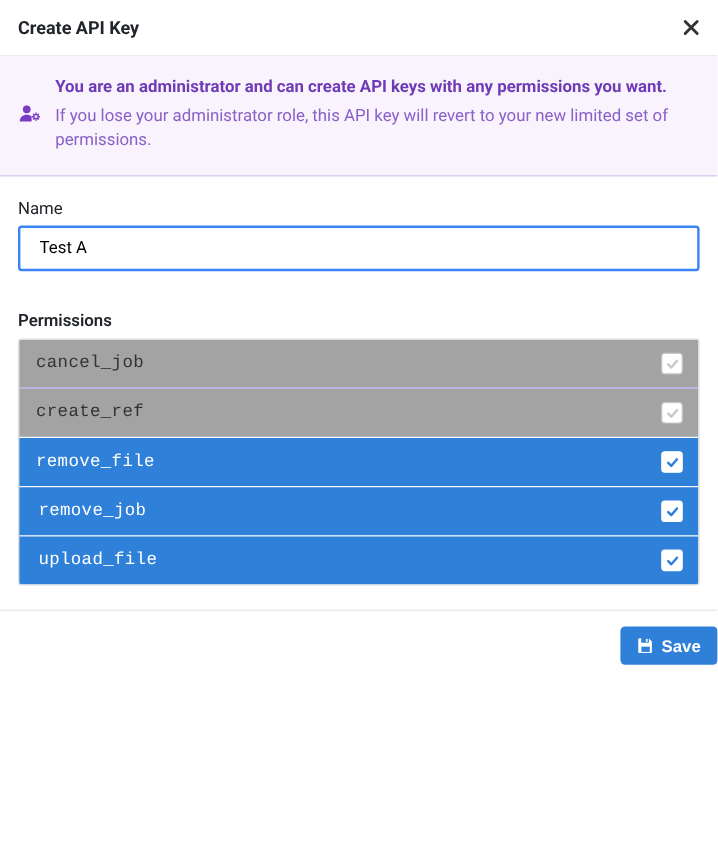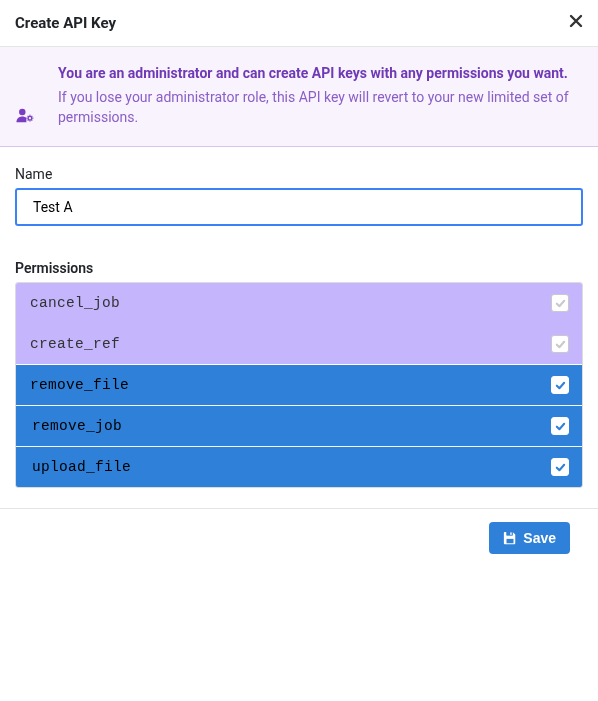--- a/index.html
+++ b/index.html
@@ -5,20 +5,21 @@
   * { box-sizing: border-box; margin: 0; padding: 0; }
   body {
     font-family: -apple-system, BlinkMacSystemFont, "Segoe UI", Roboto, "Helvetica Neue", Arial, sans-serif;
     background: #fff;
     width: 598px;
     color: #212529;
   }
   .header {
     display: flex;
     justify-content: space-between;
+    align-items: center;
     padding: 14px 15px 14px 15px;
   }
   .header h2 {
     font-size: 15px;
     font-weight: 700;
   }
   .close-icon {
     cursor: pointer;
     width: 14px; height: 14px;
     position: relative;
@@ -26,22 +27,22 @@
   .close-icon svg { display: block; }
   .divider {
     border: 0;
     border-top: 1px solid #e5e5e5;
   }
   .alert {
     background: #f8f3fc;
     border-bottom: 1px solid #d9c4eb;
     padding: 17px 16px 19px 16px;
     display: flex;
-    gap: 24px;
-    align-items: flex-end;
+    gap: 12px;
+    align-items: center;
   }
   .alert-icon {
     flex-shrink: 0;
     color: #7a3cc2;
     margin-top: 1px;
   }
   .alert-text strong {
     color: #6f3ab6;
     font-size: 14px;
     font-weight: 700;
@@ -93,26 +94,26 @@
     border-top: 1px solid #c4b5fd;
     cursor: pointer;
   }
   .perm-item:first-child { border-top: 0; }
   .perm-item .name {
     font-family: "Courier New", Courier, monospace;
     font-size: 14.5px;
     letter-spacing: 0.3px;
   }
   .perm-item.unchecked {
-    background: #c4b5fd;
+    background: #a3a3a3;
     color: #333;
   }
   .perm-item.checked {
     background: #2f80d8;
-    color: #000000;
+    color: #ffffff;
     border-top-color: #fff;
   }
   .perm-item.checked + .perm-item.checked {
     border-top-color: rgba(255,255,255,0.95);
     padding-left: 16px;
   }
   .checkbox {
     width: 18px; height: 18px;
     border-radius: 3px;
     display: flex;
@@ -125,21 +126,21 @@
     border: 1.5px solid #c9c9c9;
   }
   .checkbox.off svg path { stroke: #c9c9c9; }
   .checkbox.on {
     background: #fff;
     border: 1.5px solid #fff;
   }
   .checkbox.on svg path { stroke: #2f80d8; }
   .footer {
     border-top: 1px solid #e5e5e5;
-    padding: 13px 28px;
+    padding: 13px 0;
     display: flex;
     justify-content: flex-end;
   }
   .save-btn {
     background: #2f80d8;
     color: #fff;
     border: 0;
     border-radius: 4px;
     padding: 8px 14px;
     font-size: 14px;

